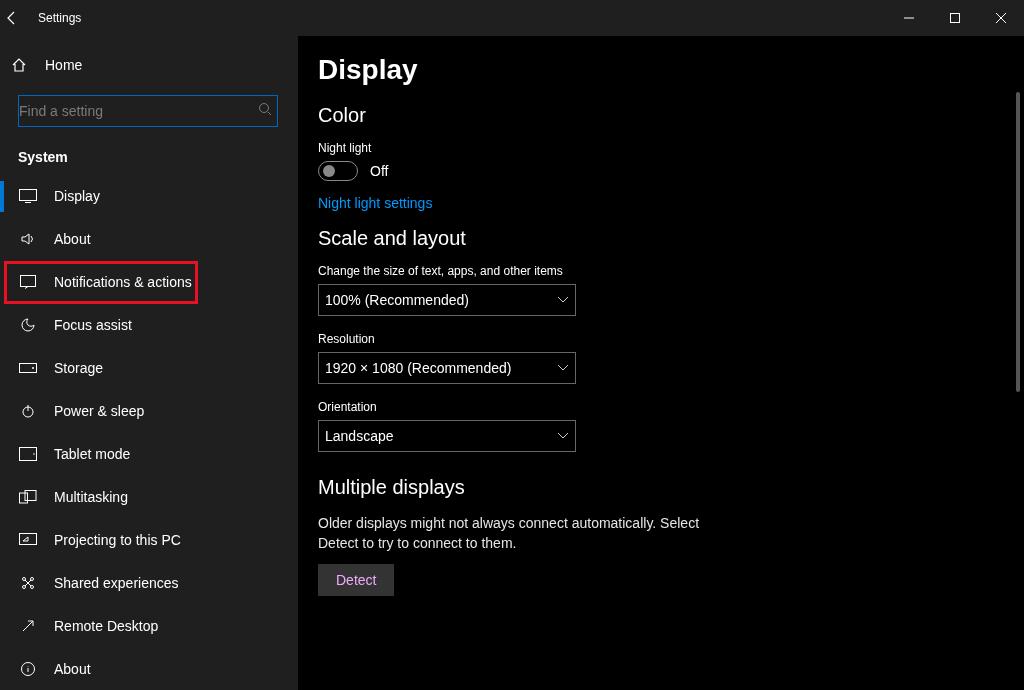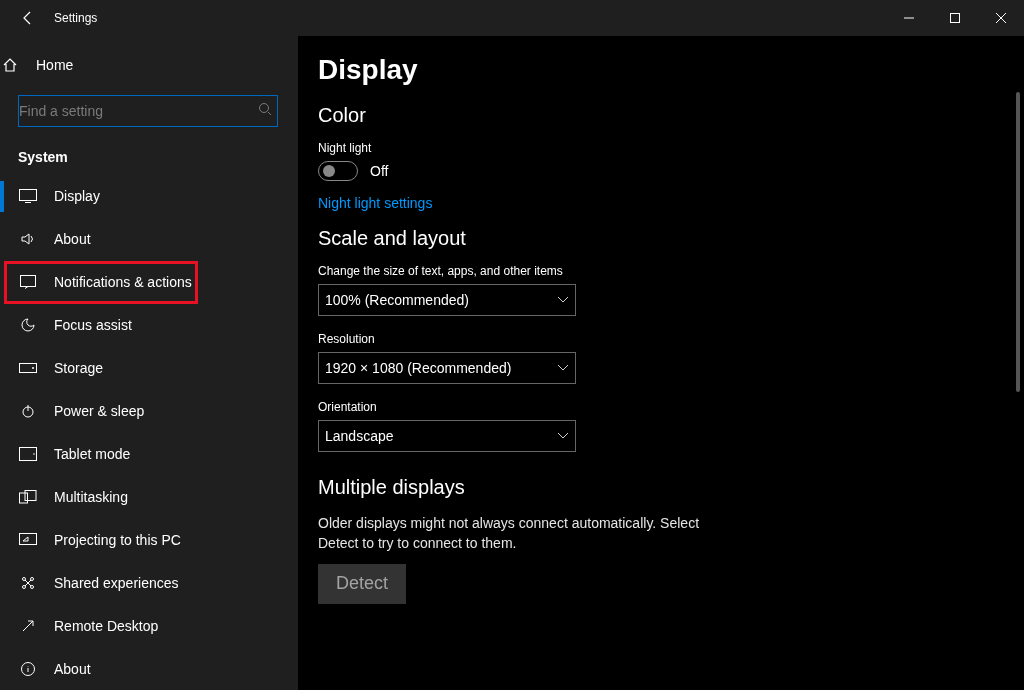--- a/index.html
+++ b/index.html
@@ -6,21 +6,21 @@
   html, body {
     width: 1024px; height: 690px;
     background: #000; color: #fff;
     font-family: "Segoe UI", Arial, sans-serif;
     font-size: 14px; overflow: hidden;
   }
 
   
   .titlebar {
     display: flex; align-items: center; height: 36px;
-    padding-left: 16px; background: #1f1f1f;
+    background: #1f1f1f;
   }
   .titlebar .back {
     width: 24px; height: 24px; display: flex; align-items: center;
     justify-content: center; margin-right: 14px; color: #fff;
   }
   .titlebar .title { font-size: 12px; }
   .win-controls {
     margin-left: auto; display: flex;
   }
   .win-controls .wc {
@@ -33,21 +33,21 @@
     display: flex; height: calc(690px - 36px);
   }
 
   
   .sidebar {
     width: 298px; background: #1f1f1f; display: flex;
     flex-direction: column; padding-top: 8px; position: relative;
   }
   .home-row {
     display: flex; align-items: center; height: 44px;
-    padding-left: 0; gap: 16px; cursor: default;
+    padding-left: 9px; gap: 16px; cursor: default;
   }
   .home-row .ico { width: 20px; display: flex; justify-content: center; }
   .search-wrap { padding: 8px 16px 14px 18px; }
   .search {
     width: 260px; height: 32px; border: 1px solid #0067c0;
     background: transparent; color: #fff; padding: 0 28px 0 0;
     font-size: 14px; outline: none;
   }
   .search::placeholder { color: #7a7a7a; }
   .search-wrap { position: relative; }
@@ -102,22 +102,22 @@
     width: 258px; height: 32px; border: 1px solid #666;
     background: #000; color: #fff; display: flex; align-items: center;
     justify-content: space-between; padding: 0 6px; font-size: 14px;
   }
   .select .chev { color: #ccc; }
 
   .desc { font-size: 14px; color: #e5e5e5; line-height: 1.45; max-width: 400px; }
 
   .btn {
     display: inline-flex; align-items: center; justify-content: center;
-    height: 40px; padding: 0 18px; background: #333; color: #a3a3a3;
-    font-size: 18px; margin-top: 10px;
+    height: 32px; padding: 0 18px; background: #333; color: #f0abfc;
+    font-size: 14px; margin-top: 10px;
   }
 
   .scrollbar {
     position: absolute; right: 4px; top: 56px; width: 4px; height: 300px;
     background: #555; border-radius: 2px;
   }
 
   svg { display: block; }
 </style>
 </head>

